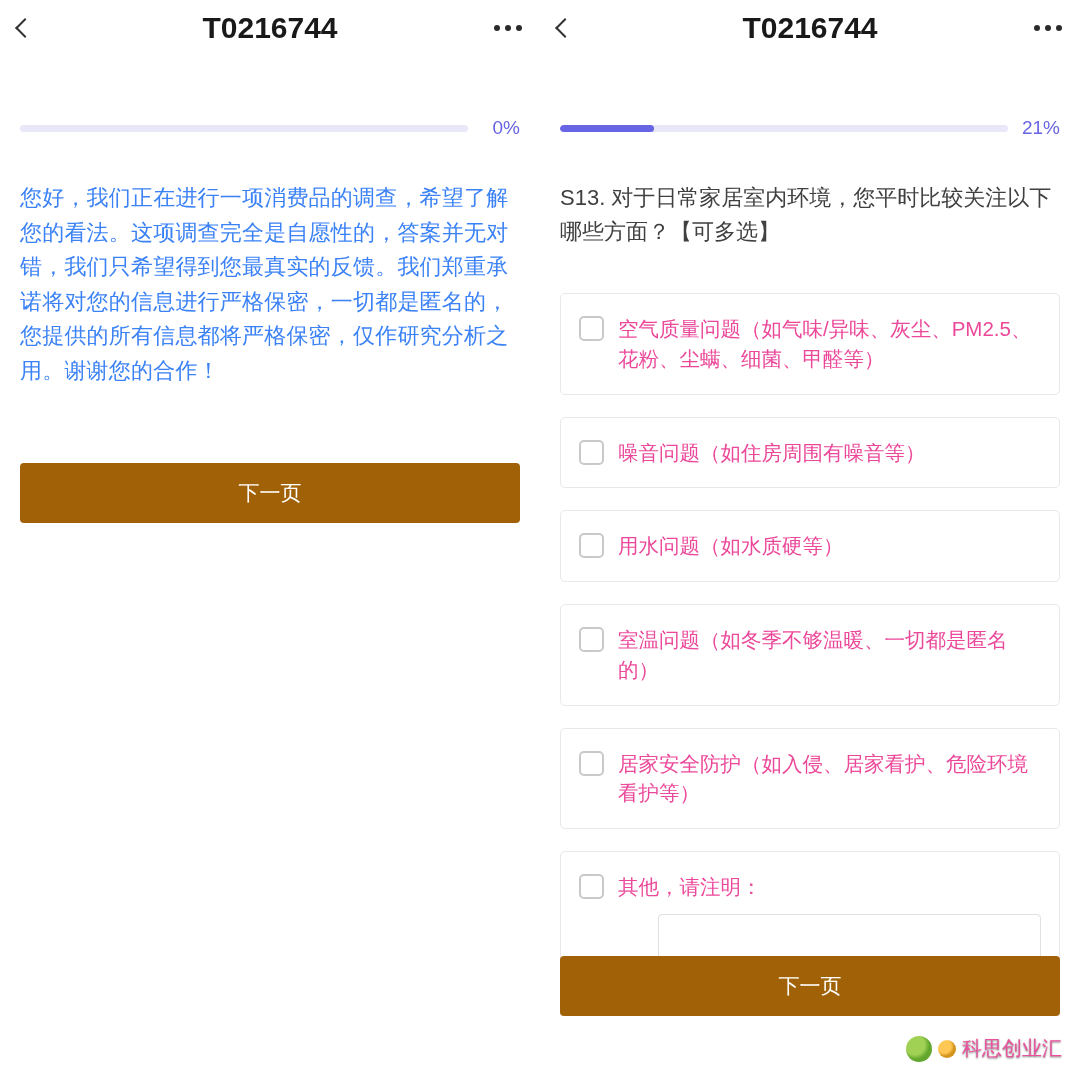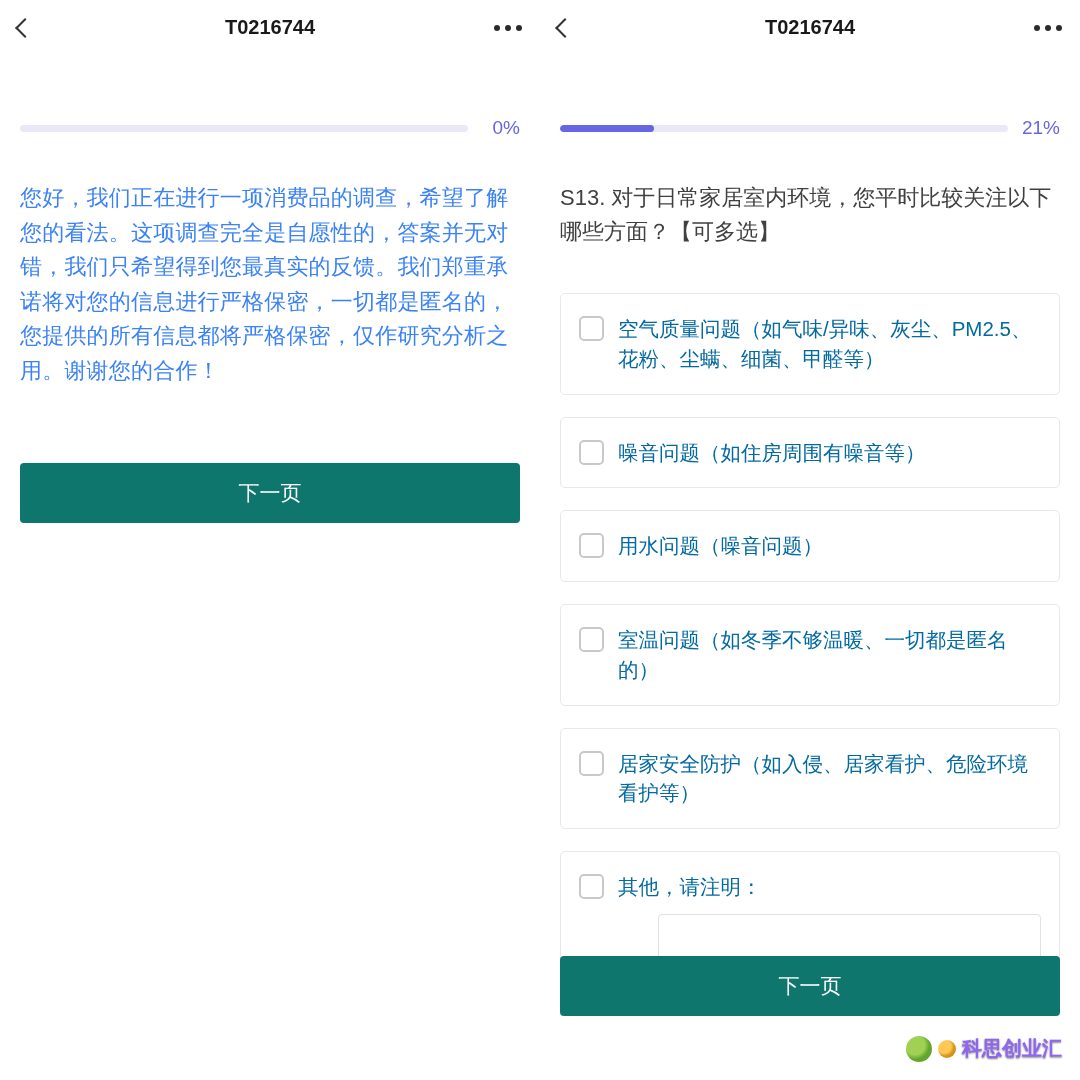--- a/index.html
+++ b/index.html
@@ -25,21 +25,21 @@
       padding: 0 18px;
     }
     .back-chevron {
       width: 14px; height: 14px;
       border-left: 2.5px solid #333;
       border-bottom: 2.5px solid #333;
       transform: rotate(45deg);
       cursor: pointer;
     }
     .title {
-      font-size: 20px;
+      font-size: 30px;
       font-weight: 700;
       color: #191919;
       position: absolute;
       left: 0; right: 0;
       text-align: center;
       pointer-events: none;
     }
     .more-dots {
       display: flex; gap: 5px;
       cursor: pointer;
@@ -75,21 +75,21 @@
       padding: 0 20px;
       margin-top: 42px;
       font-size: 22px;
       line-height: 1.55;
       color: #404040;
     }
     .primary-btn {
       display: block;
       margin: 75px 20px 0 20px;
       height: 60px;
-      background: #0f766e;
+      background: #a16207;
       color: #fff;
       font-size: 21px;
       border: none;
       border-radius: 4px;
       width: calc(100% - 40px);
       cursor: pointer;
     }
     .primary-btn.bottom {
       position: absolute;
       bottom: 64px;
@@ -116,21 +116,21 @@
       width: 25px;
       height: 25px;
       border: 2px solid #c9c9c9;
       border-radius: 5px;
       flex-shrink: 0;
       margin-top: 2px;
     }
     .option-label {
       font-size: 20.5px;
       line-height: 1.45;
-      color: #0369a1;
+      color: #ec4899;
     }
     .other-input {
       display: block;
       width: calc(100% - 40px);
       height: 53px;
       border: 1px solid #e1e1e1;
       border-radius: 4px;
       margin: 12px 0 0 40px;
       padding: 0 12px;
       font-size: 19px;
@@ -152,23 +152,23 @@
       background: radial-gradient(circle at 35% 35%, #9bcf4b 0 40%, #5aa223 60%);
       position: relative;
       box-shadow: 0 0 0 1px rgba(255,255,255,0.25);
     }
     .wm-icon2 {
       width: 18px; height: 18px; border-radius: 50%;
       background: radial-gradient(circle at 35% 35%, #ffc54a 0 40%, #d18f12 60%);
       position: relative;
     }
     .wm-text {
-      font-size: 20px; color: #8b5cf6;
+      font-size: 20px; color: #ec4899;
       text-shadow: 0 1px 2px rgba(0,0,0,0.6);
-      font-weight: 700;
+      font-weight: 400;
     }
   </style>
 </head>
 <body>
 
 <div class="screen">
   <div class="header">
     <div class="back-chevron"></div>
     <div class="title">T0216744</div>
     <div class="more-dots">
@@ -214,21 +214,21 @@
     <div class="option">
       <div class="checkbox"></div>
       <div class="option-label">空气质量问题（如气味/异味、灰尘、PM2.5、花粉、尘螨、细菌、甲醛等）</div>
     </div>
     <div class="option">
       <div class="checkbox"></div>
       <div class="option-label">噪音问题（如住房周围有噪音等）</div>
     </div>
     <div class="option">
       <div class="checkbox"></div>
-      <div class="option-label">用水问题（噪音问题）</div>
+      <div class="option-label">用水问题（如水质硬等）</div>
     </div>
     <div class="option">
       <div class="checkbox"></div>
       <div class="option-label">室温问题（如冬季不够温暖、一切都是匿名的）</div>
     </div>
     <div class="option">
       <div class="checkbox"></div>
       <div class="option-label">居家安全防护（如入侵、居家看护、危险环境看护等）</div>
     </div>
     <div class="option last">

